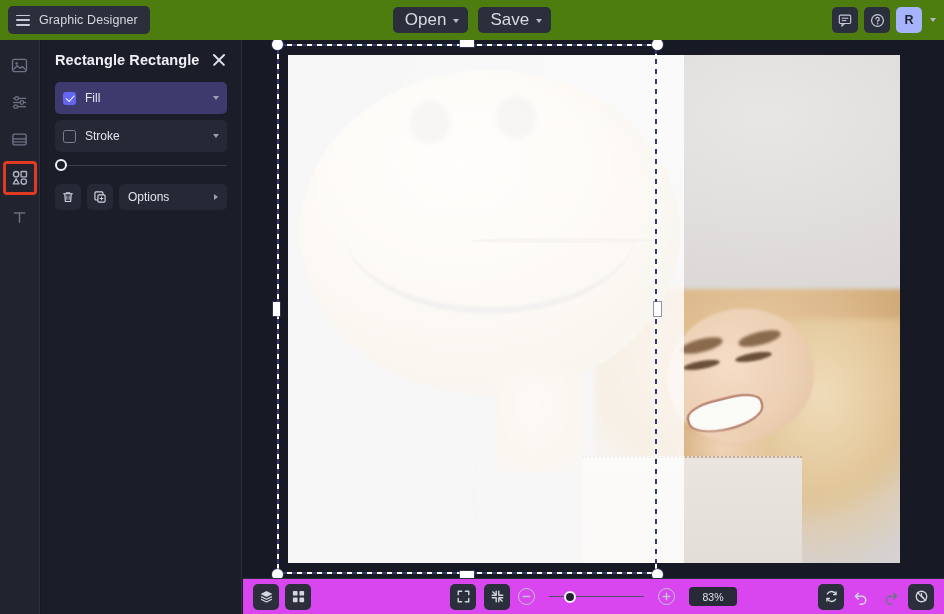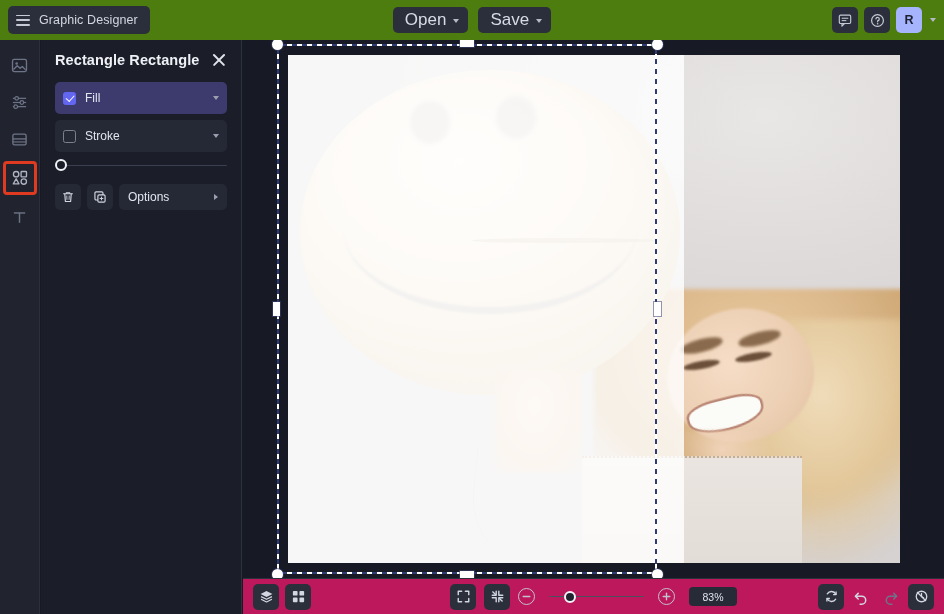--- a/index.html
+++ b/index.html
@@ -370,21 +370,21 @@
   }
   .mid-handle.top { left: 50%; margin-left: -7px; top: -4px; width: 14px; height: 7px; }
   .mid-handle.bottom { left: 50%; margin-left: -7px; bottom: -4px; width: 14px; height: 7px; }
   .mid-handle.left { top: 50%; margin-top: -7px; left: -4px; width: 7px; height: 14px; }
   .mid-handle.right { top: 50%; margin-top: -7px; right: -4px; width: 7px; height: 14px; }
 
   
   .bottombar {
     position: absolute; left: 243px; bottom: 0;
     width: 701px; height: 36px;
-    background: #be185d;
+    background: #d946ef;
     border-top: 1px solid #2c303d;
     display: flex; align-items: center;
     padding: 0 10px;
   }
   .bb-left { display: flex; align-items: center; gap: 6px; }
   .bb-center {
     position: absolute; left: 0; right: 0;
     display: flex; align-items: center; justify-content: center;
     gap: 8px; pointer-events: none;
   }

